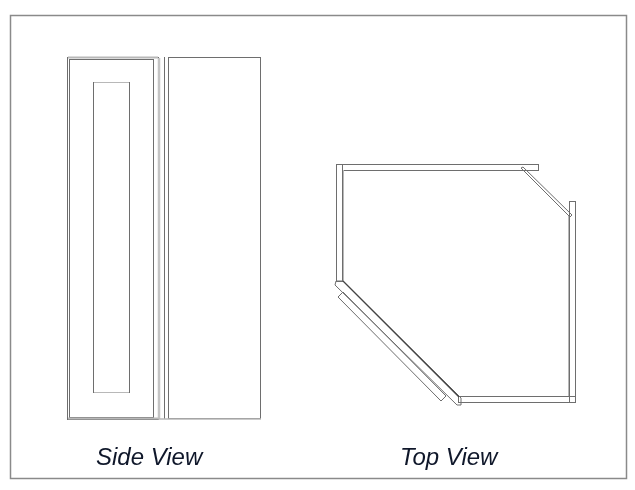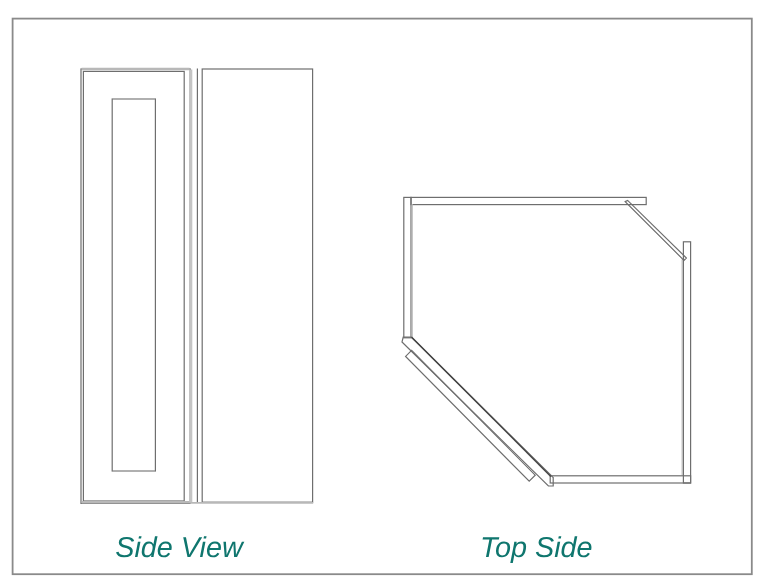--- a/index.html
+++ b/index.html
@@ -3,21 +3,21 @@
   <meta charset="utf-8">
   <style>
     html, body { margin: 0; padding: 0; background: #ffffff; }
     body { width: 635px; height: 490px; position: relative; overflow: hidden; }
     #drawing { position: absolute; left: 0; top: 0; width: 635px; height: 490px; }
     .label {
       position: absolute;
       font-family: "Liberation Sans", sans-serif;
       font-style: italic;
       font-size: 24px;
-      color: #0f766e;
+      color: #0f172a;
       white-space: nowrap;
     }
     #side-label { left: 96px; top: 443px; }
     #top-label { left: 400px; top: 443px; }
   </style>
 </head>
 <body>
 
 <svg id="drawing" xmlns="http://www.w3.org/2000/svg" width="635" height="490" viewBox="0 0 635 490">
 
@@ -58,13 +58,13 @@
     <polygon points="521,168 523,167 572,215 570,217"></polygon>
 
     <polygon points="336,281 343,281 461,398 461,405 457,405 335,285"></polygon>
     <line x1="343" y1="281" x2="459" y2="397" stroke="#444444" stroke-width="1.2"></line>
 
     <polygon points="343,292 338,297 441,401 446,396"></polygon>
   </g>
 </svg>
 
 <div id="side-label" class="label">Side View</div>
-<div id="top-label" class="label">Top Side</div>
+<div id="top-label" class="label">Top View</div>
 
 </body></html>

